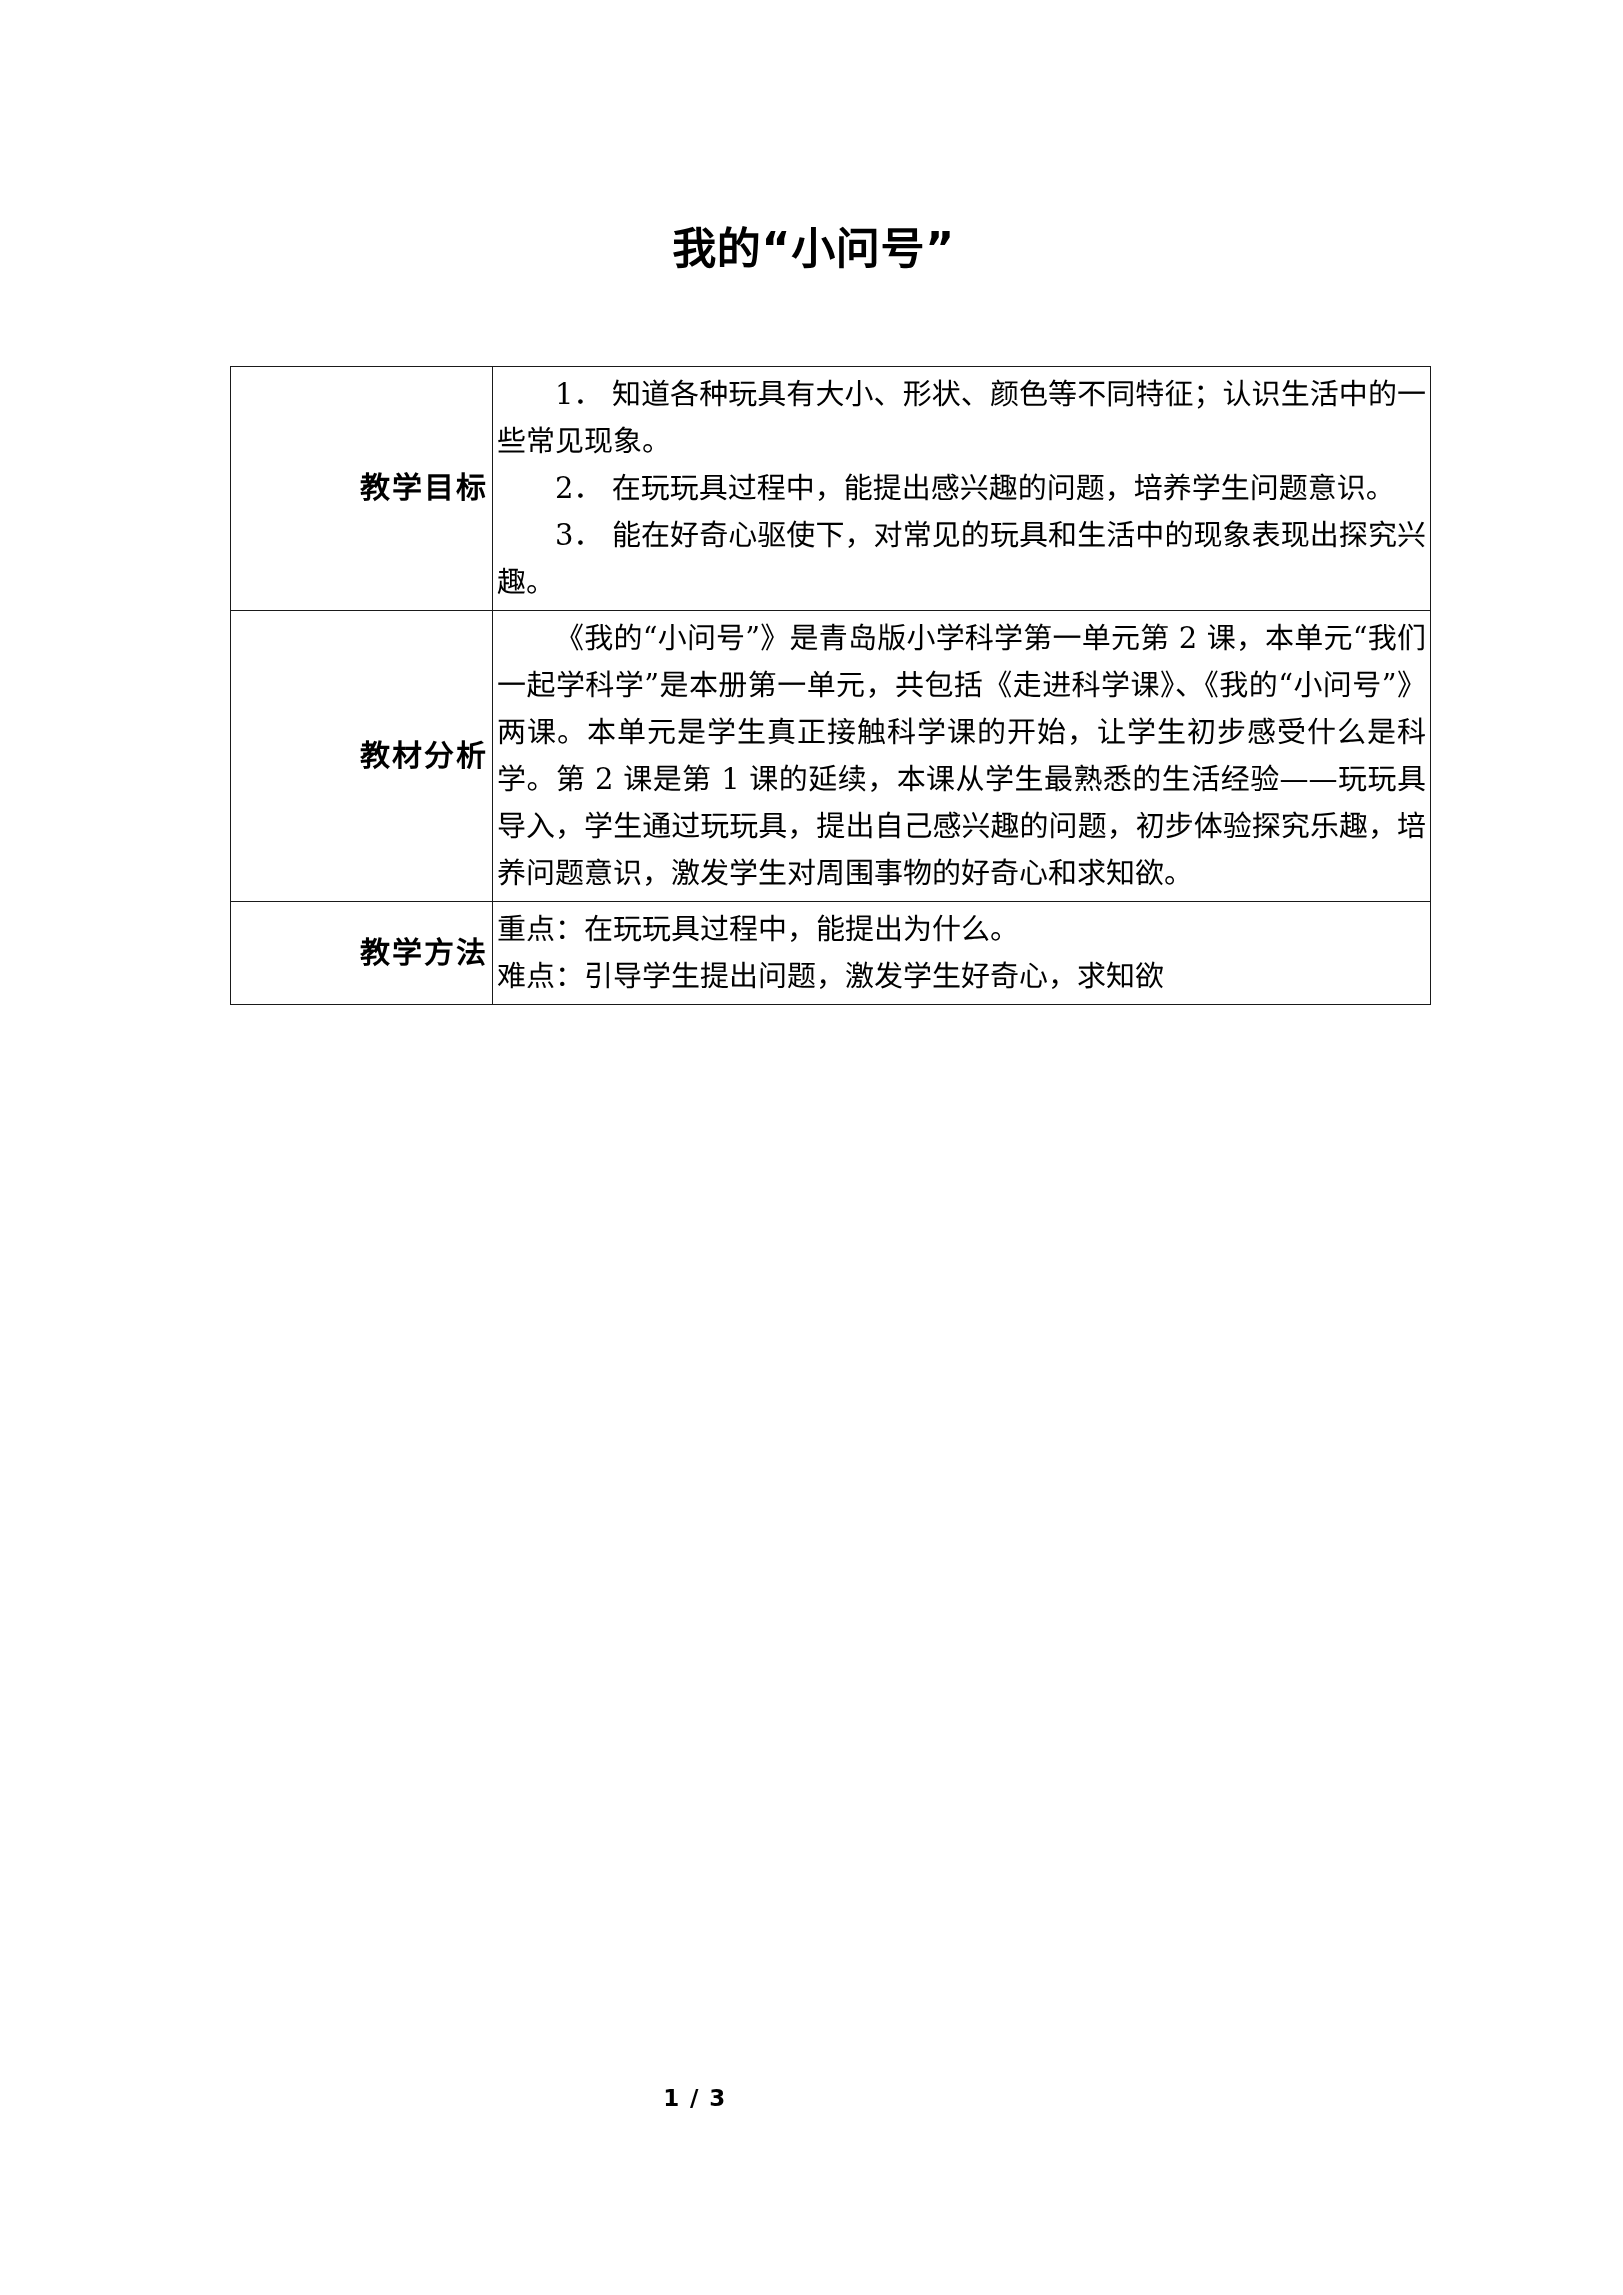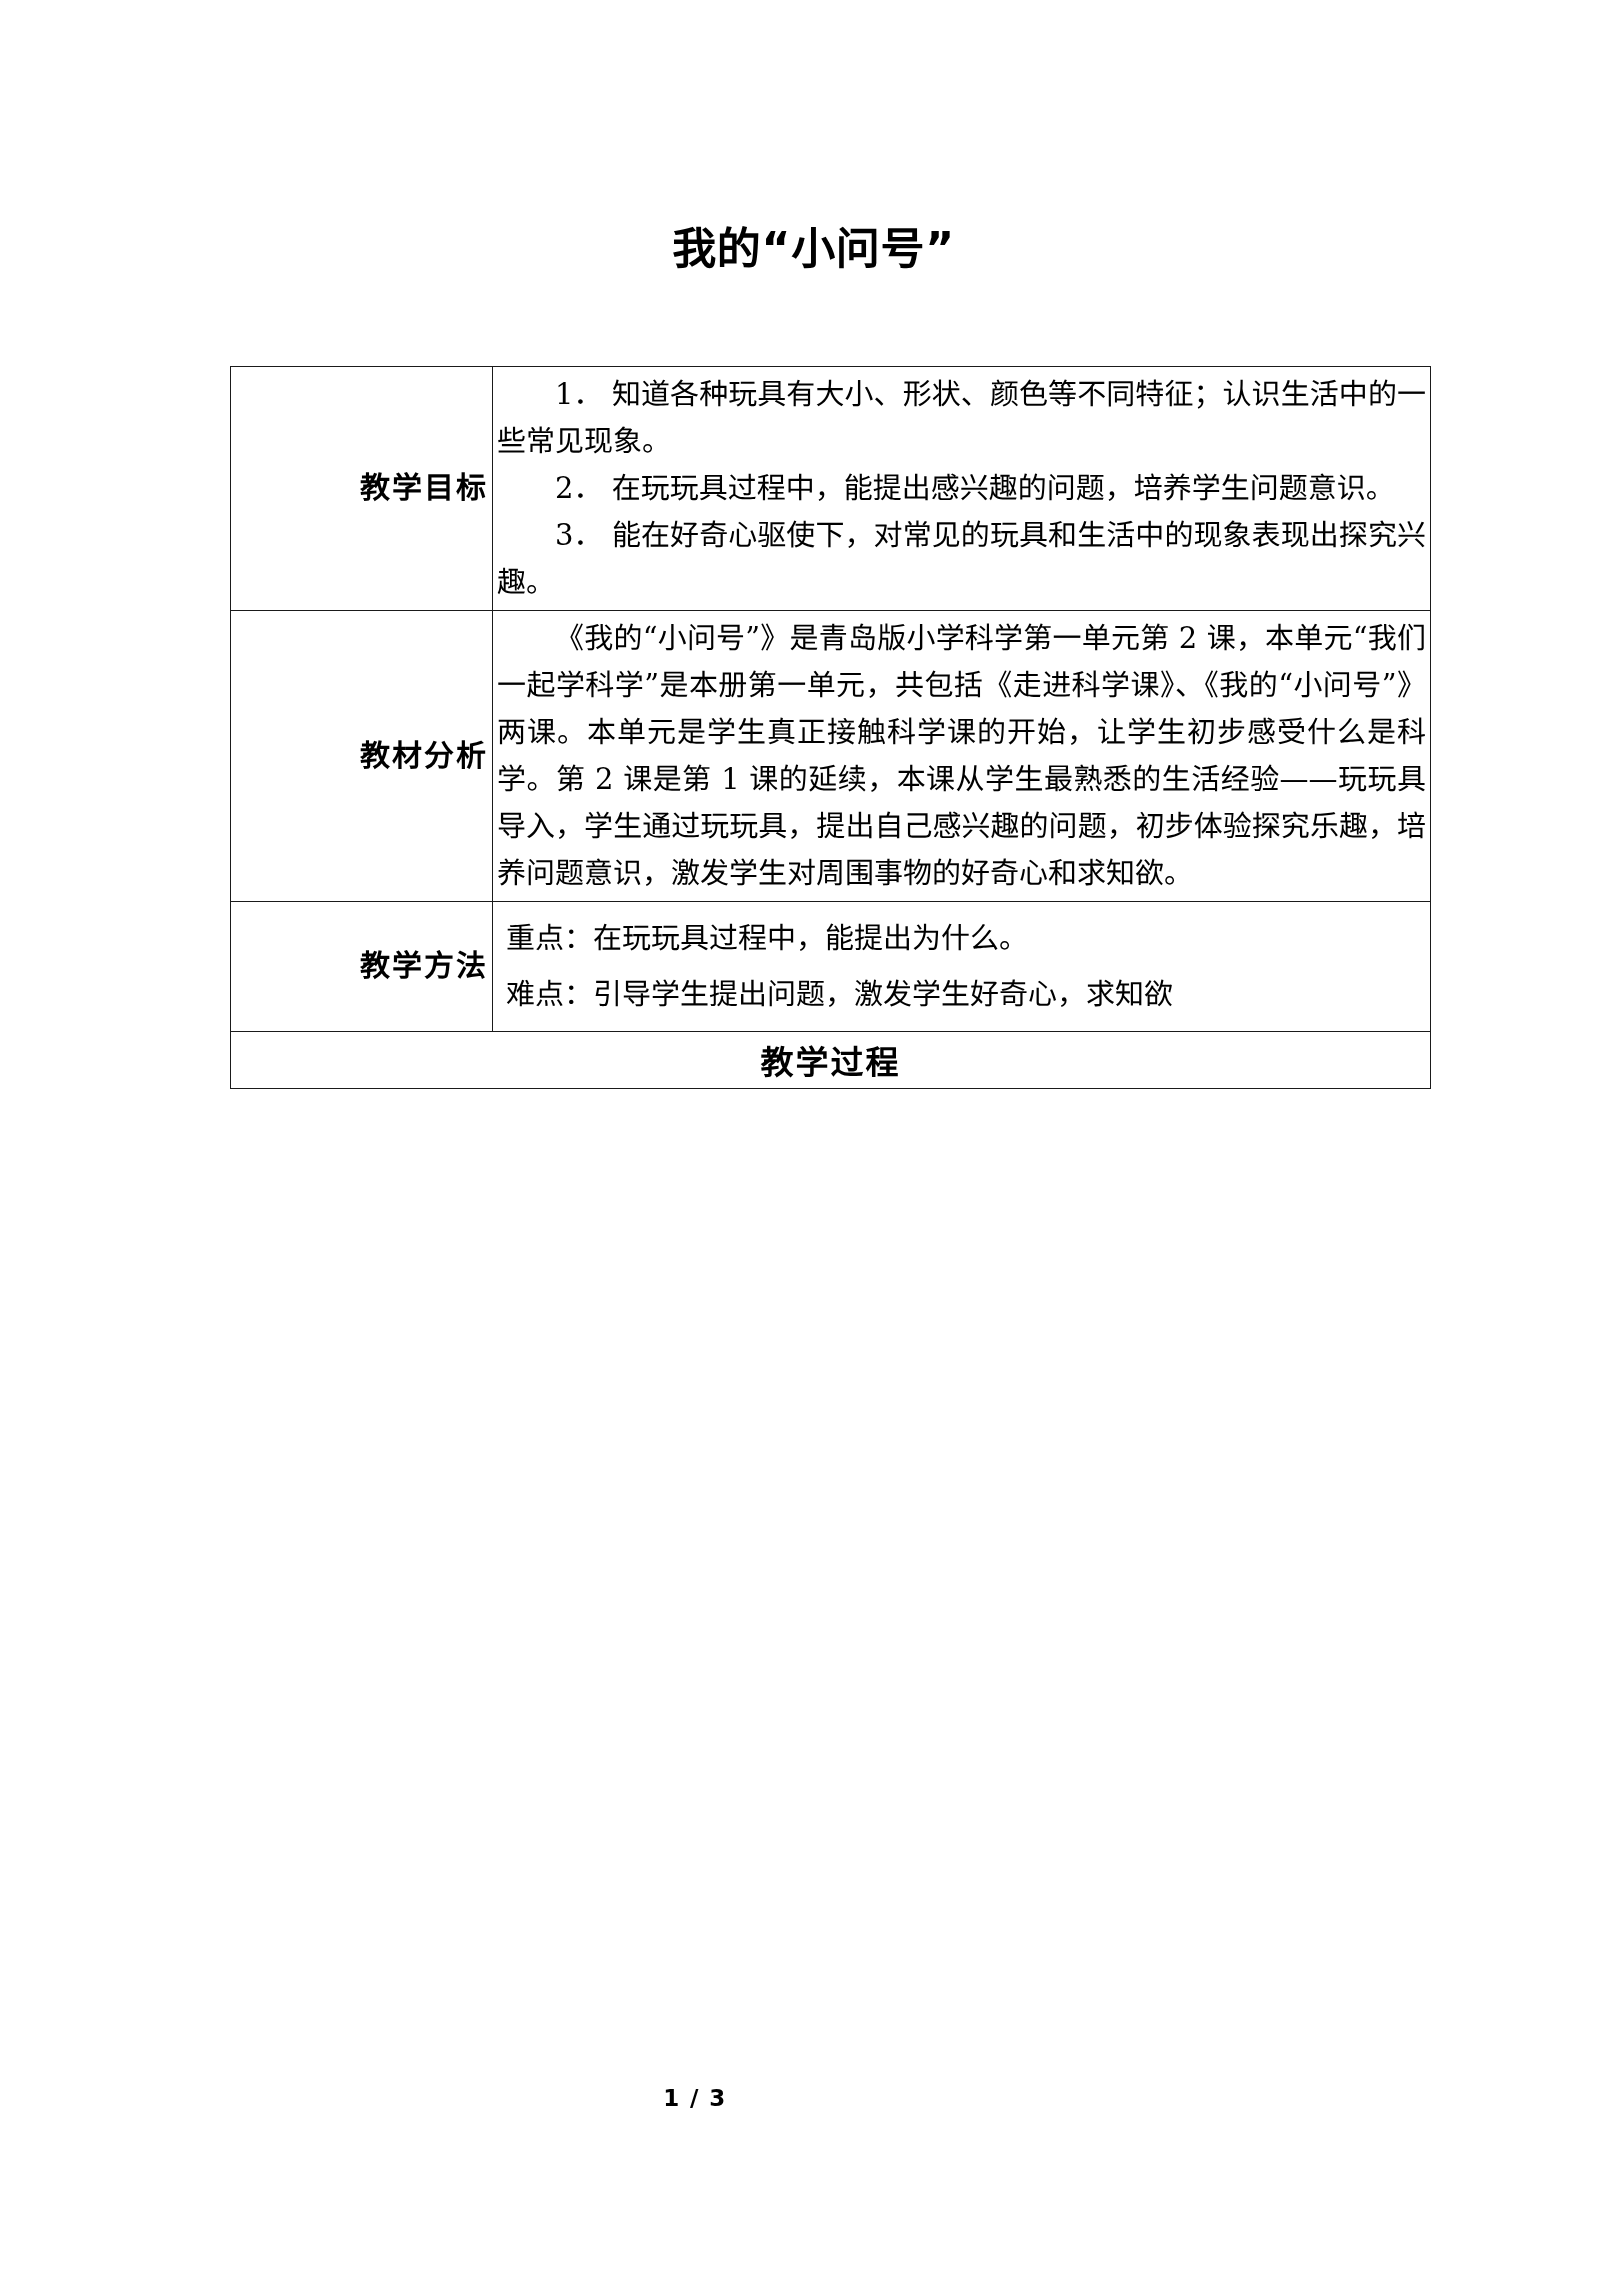--- a/index.html
+++ b/index.html
@@ -76,21 +76,21 @@
     text-justify: inter-ideograph;
   }
 
   .para {
     margin: 0;
     text-indent: 2em;
   }
   .para + .para { margin-top: 0; }
 
   .para-flush {
-    margin: 9px;
+    margin: 0;
     text-indent: 0;
   }
 
   
   .cell-process {
     text-align: center;
     font-family: "DejaVu Sans", "Liberation Sans", sans-serif;
     font-weight: 700;
     font-size: 33px;
     letter-spacing: 2px;
@@ -148,23 +148,20 @@
 
       <tr>
         <td class="cell-label">教学方法</td>
         <td class="cell-body">
           <p class="para-flush">重点：在玩玩具过程中，能提出为什么。</p>
           <p class="para-flush">难点：引导学生提出问题，激发学生好奇心，求知欲</p>
         </td>
       </tr>
 
 
-      <tr>
-        <td class="cell-process" colspan="2">教学过程</td>
-      </tr>
 
     </tbody>
   </table>
 
   <div class="footer">1 / 3</div>
 
 </div>
 
 
 </body></html>

